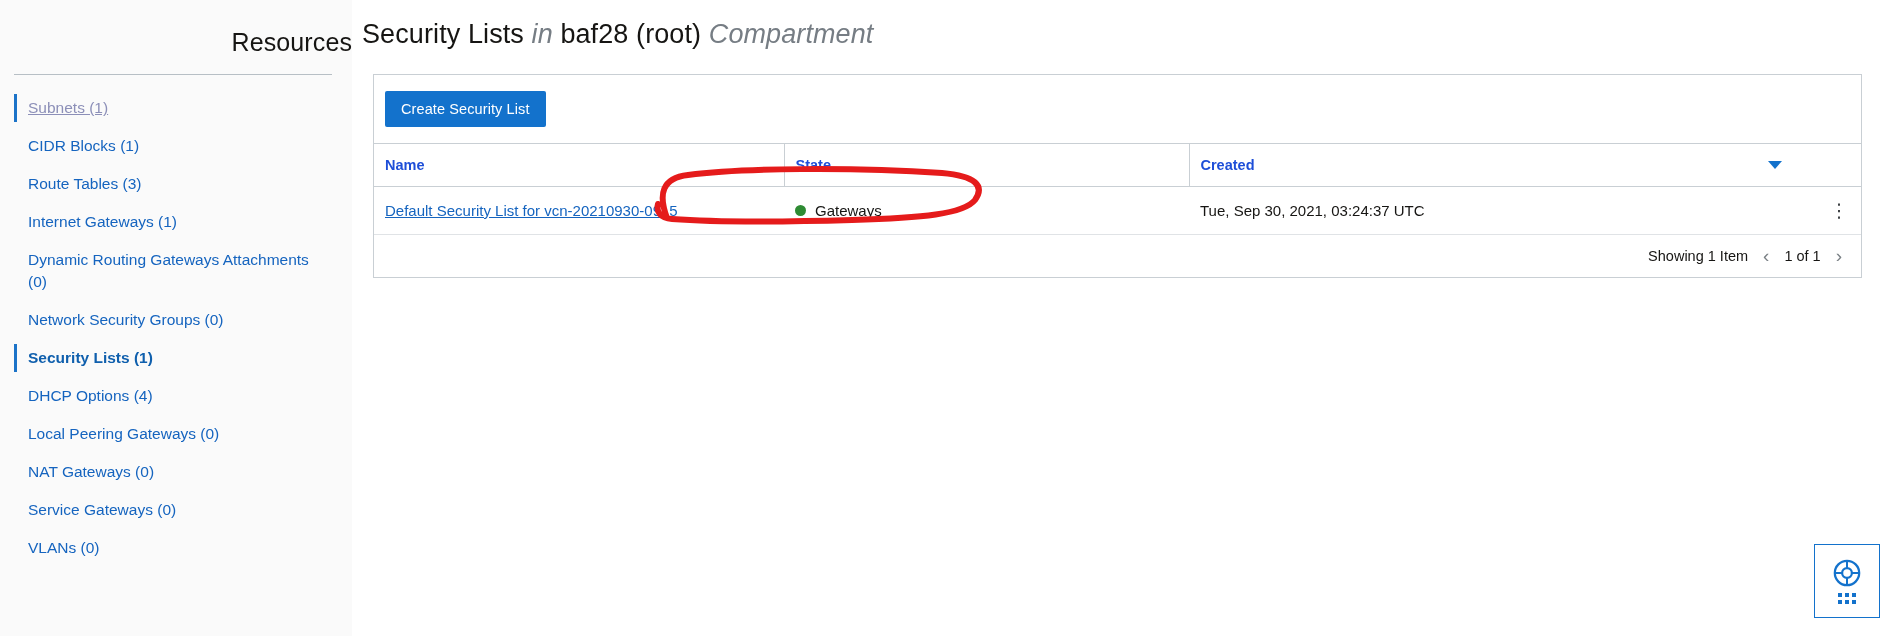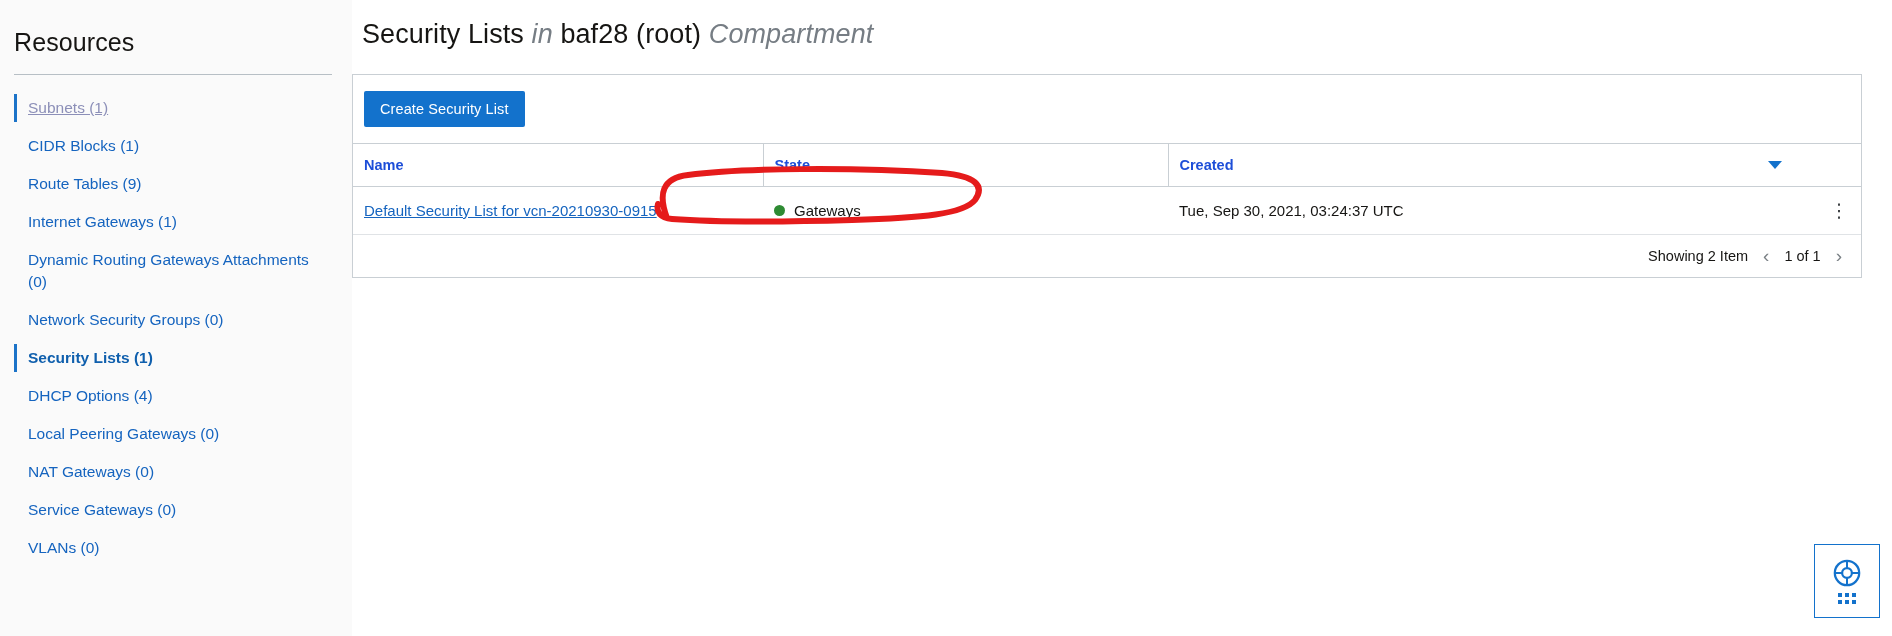--- a/index.html
+++ b/index.html
@@ -14,21 +14,21 @@
   
   .sidebar {
     width: 352px; height: 636px;
     background: #fafafa;
     padding: 20px 0 0 0;
     position: relative;
     flex-shrink: 0;
   }
   .sidebar-title {
     font-size: 25px; color: #161513; font-weight: 400;
-    padding: 8px 0 0 14px; letter-spacing: 0.1px;
+    padding: 8px 0 0 14px; letter-spacing: 0.1px; text-align: right;
   }
   .sidebar-divider {
     height: 1px; background: #b7bfc5;
     margin: 17px 20px 0 14px;
   }
   .res-list { padding-top: 14px; }
   .res-item {
     position: relative;
     padding: 8px 18px 8px 28px;
     font-size: 15.5px;
@@ -52,21 +52,21 @@
 
   
   .main { flex: 1; position: relative; background: #ffffff; padding: 0; }
   .page-title {
     font-size: 27px; color: #161513; font-weight: 400;
     padding: 19px 0 0 10px; letter-spacing: 0.1px; white-space: nowrap;
   }
   .page-title .it { font-style: italic; color: #767d84; }
 
   .panel {
-    margin: 24px 30px 0 0;
+    margin: 24px 30px 0 21px;
     border: 1px solid #c9cfd4;
     background: #ffffff;
   }
   .panel-toolbar { padding: 16px 11px 16px 11px; }
   .btn-primary {
     background: #1372cc; color: #ffffff;
     border: none; border-radius: 2px;
     font-size: 14.5px; font-family: "Liberation Sans", sans-serif;
     padding: 10px 16px; cursor: pointer; letter-spacing: 0.1px;
   }
@@ -146,21 +146,21 @@
       <div class="res-item visited marked">
         <span class="bar"></span>
         <span class="label-text">Subnets (1)</span>
       </div>
       <div class="res-item">
         <span class="bar"></span>
         <span class="label-text">CIDR Blocks (1)</span>
       </div>
       <div class="res-item">
         <span class="bar"></span>
-        <span class="label-text">Route Tables (9)</span>
+        <span class="label-text">Route Tables (3)</span>
       </div>
       <div class="res-item">
         <span class="bar"></span>
         <span class="label-text">Internet Gateways (1)</span>
       </div>
       <div class="res-item">
         <span class="bar"></span>
         <span class="label-text">Dynamic Routing Gateways Attachments (0)</span>
       </div>
       <div class="res-item">
@@ -235,21 +235,21 @@
             </td>
             <td>Tue, Sep 30, 2021, 03:24:37 UTC</td>
             <td class="col-actions">
               <div class="kebab">⋮</div>
             </td>
           </tr>
         </tbody>
       </table>
 
       <div class="panel-footer">
-        <span>Showing 2 Item</span>
+        <span>Showing 1 Item</span>
         <span class="pg-arrow">‹</span>
         <span class="pg-count">1 of 1</span>
         <span class="pg-arrow">›</span>
       </div>
     </div>
 
     <svg class="annot" width="360" height="90" viewBox="0 0 360 90">
       <path d="M 25 70 C 16 46, 20 30, 46 27 C 100 20, 210 19, 300 25
                C 334 28, 343 38, 333 52 C 322 66, 280 70, 210 72
                C 140 74, 70 74, 30 71 C 18 70, 14 64, 16 56" fill="none" stroke="#e51b1b" stroke-width="6" stroke-linecap="round" stroke-linejoin="round"></path>

